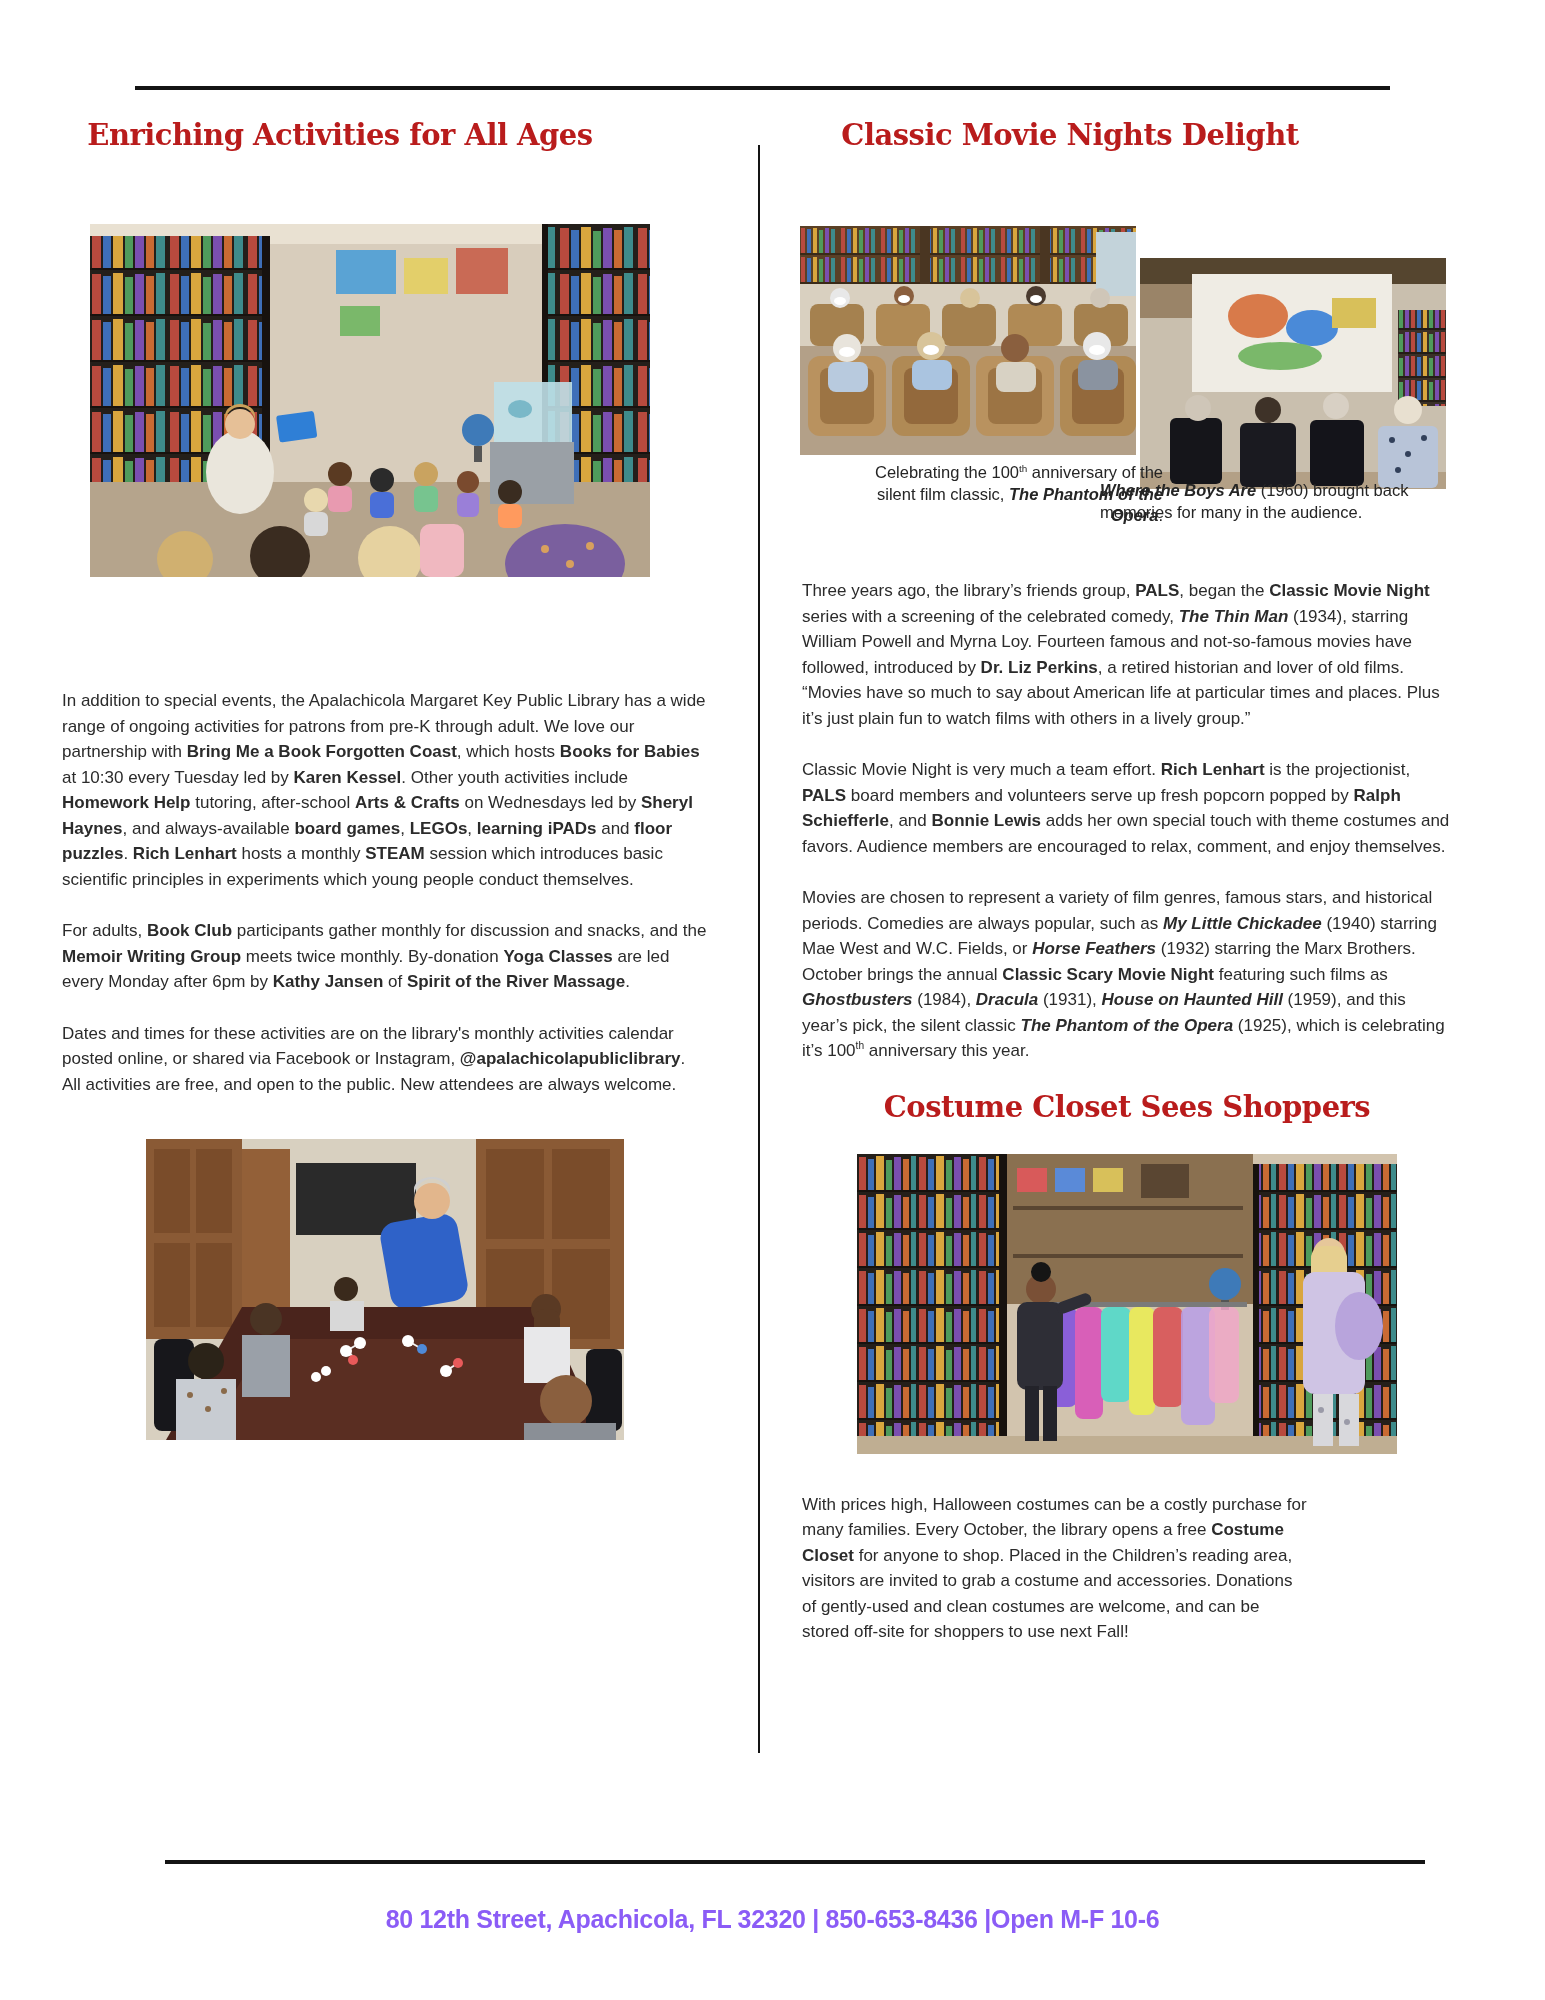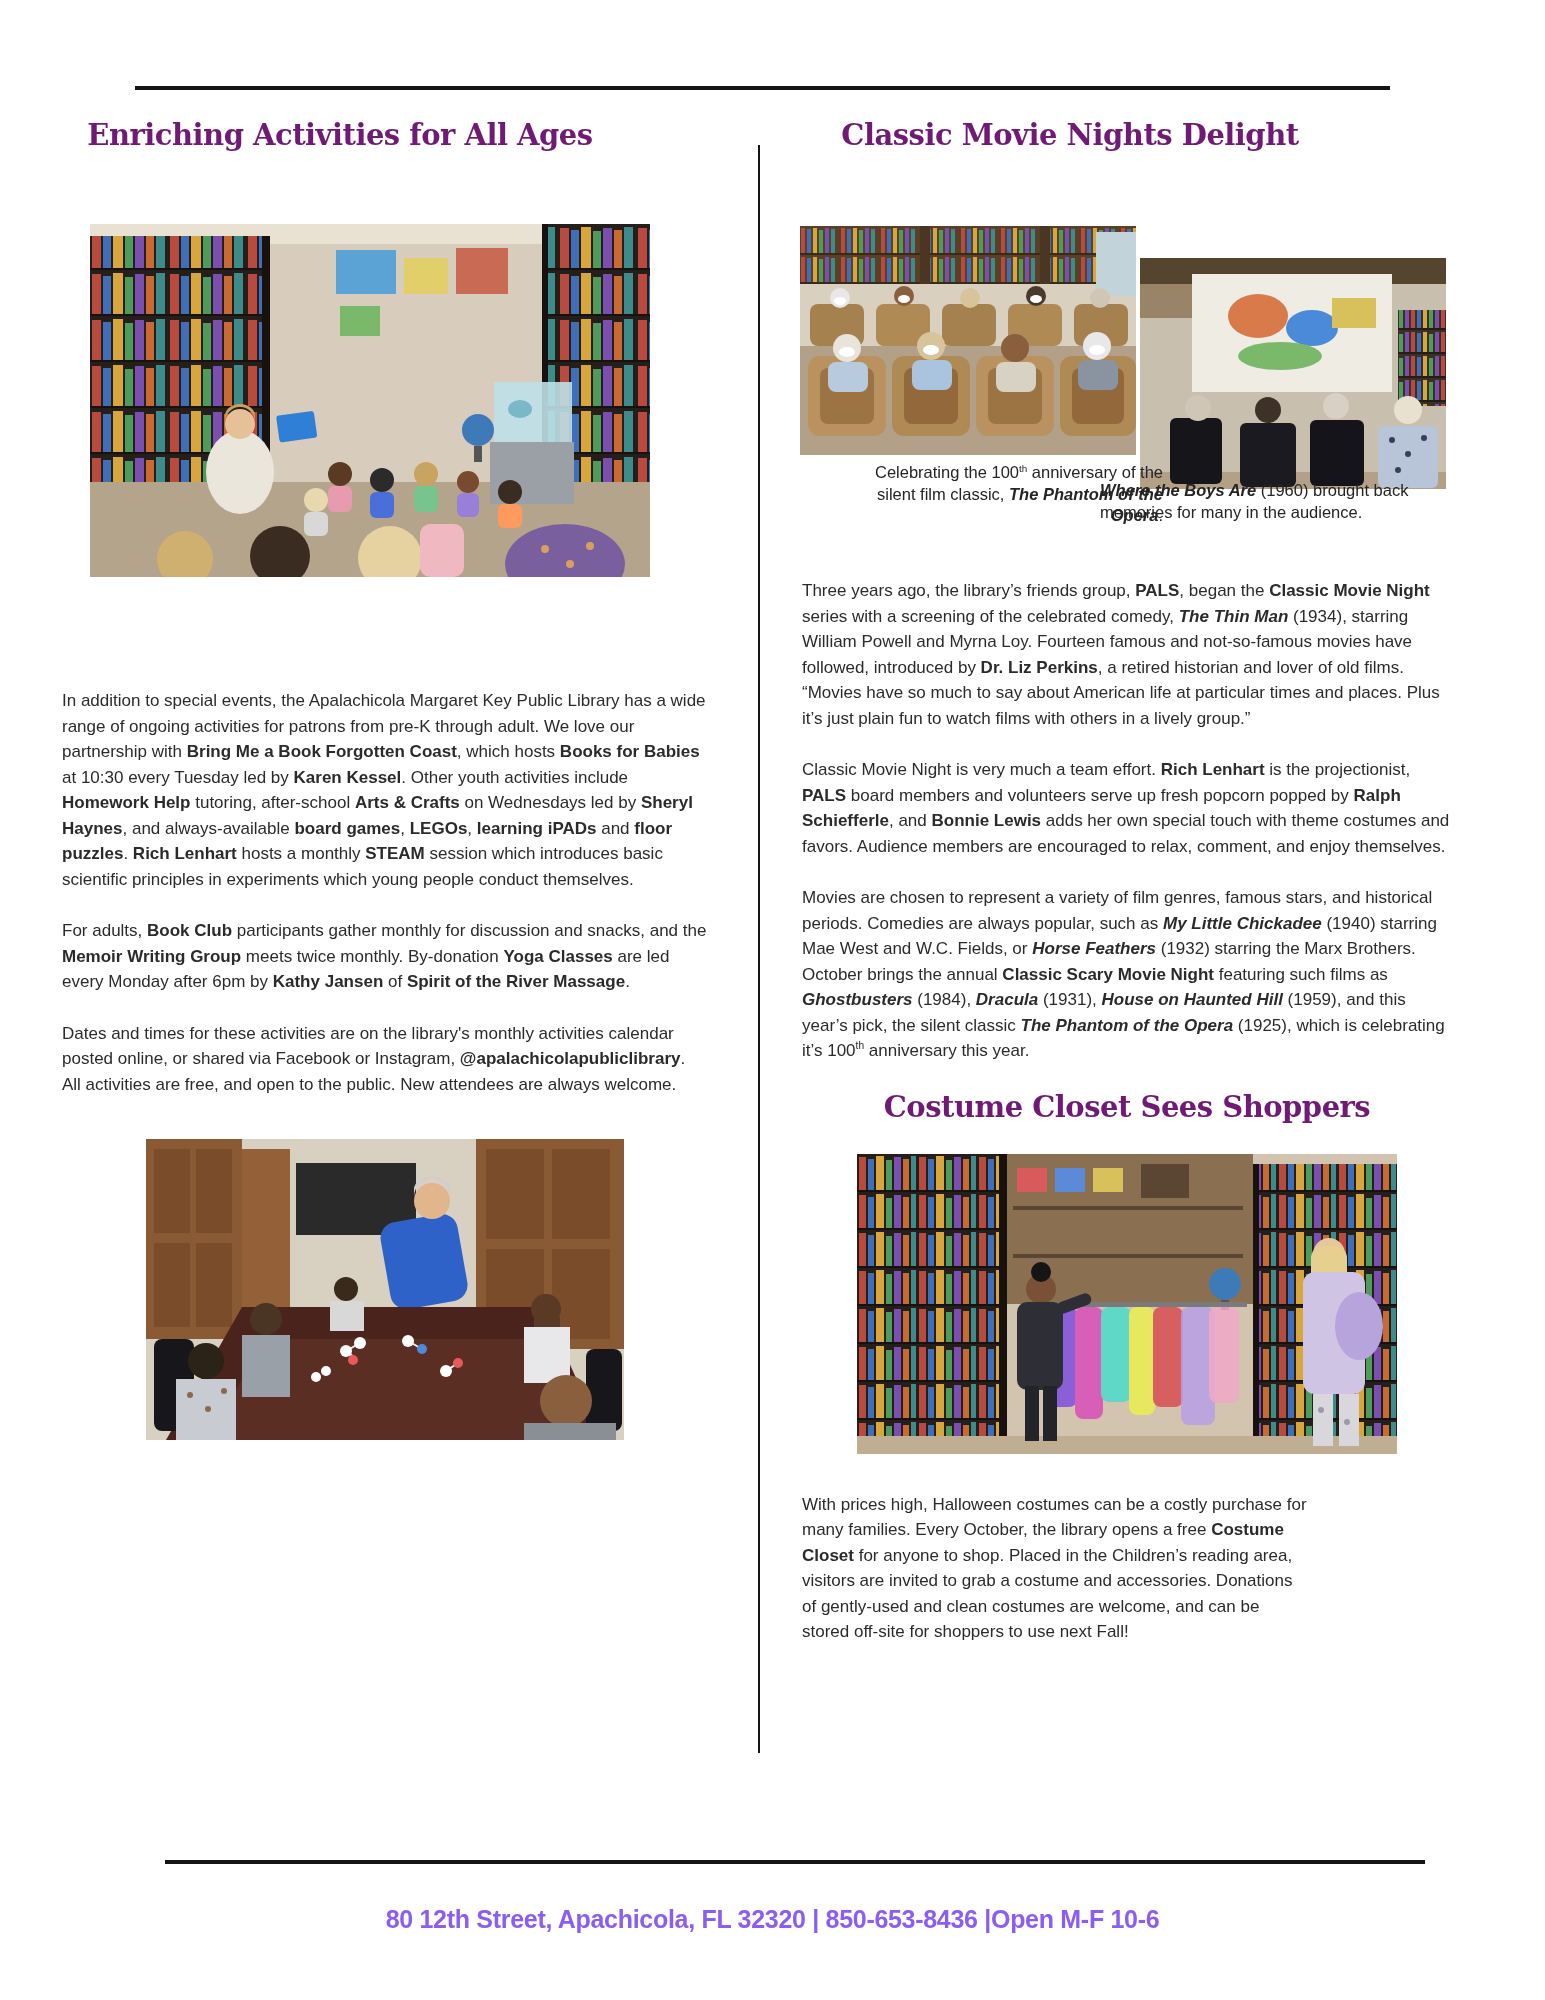--- a/index.html
+++ b/index.html
@@ -8,21 +8,21 @@
     font-family:"Liberation Sans","DejaVu Sans",sans-serif;color:#2b2b2b;overflow:hidden;
   }
   .rule{position:absolute;background:#141414;}
   .top-rule{left:135px;top:86px;width:1255px;height:4px;}
   .v-divider{left:758px;top:145px;width:2px;height:1608px;}
   .footer-rule{left:165px;top:1860px;width:1260px;height:4px;}
 
   .col-title{
     position:absolute;
     font-family:"DejaVu Serif","Liberation Serif",serif;
-    font-weight:700;font-size:29px;letter-spacing:-0.5px;color:#701a75;text-align:center;
+    font-weight:700;font-size:29px;letter-spacing:-0.5px;color:#b91c1c;text-align:center;
   }
   .left-title{left:60px;top:118px;width:560px;}
   .right-title{left:790px;top:118px;width:560px;}
 
   .photo{display:block;}
   .photo1{position:absolute;left:90px;top:224px;width:560px;height:353px;}
   .photoA{position:absolute;left:800px;top:226px;width:336px;height:229px;}
   .photoB{position:absolute;left:1140px;top:258px;width:306px;height:231px;}
 
   .caption{font-size:16.5px;line-height:21.5px;color:#252525;}

